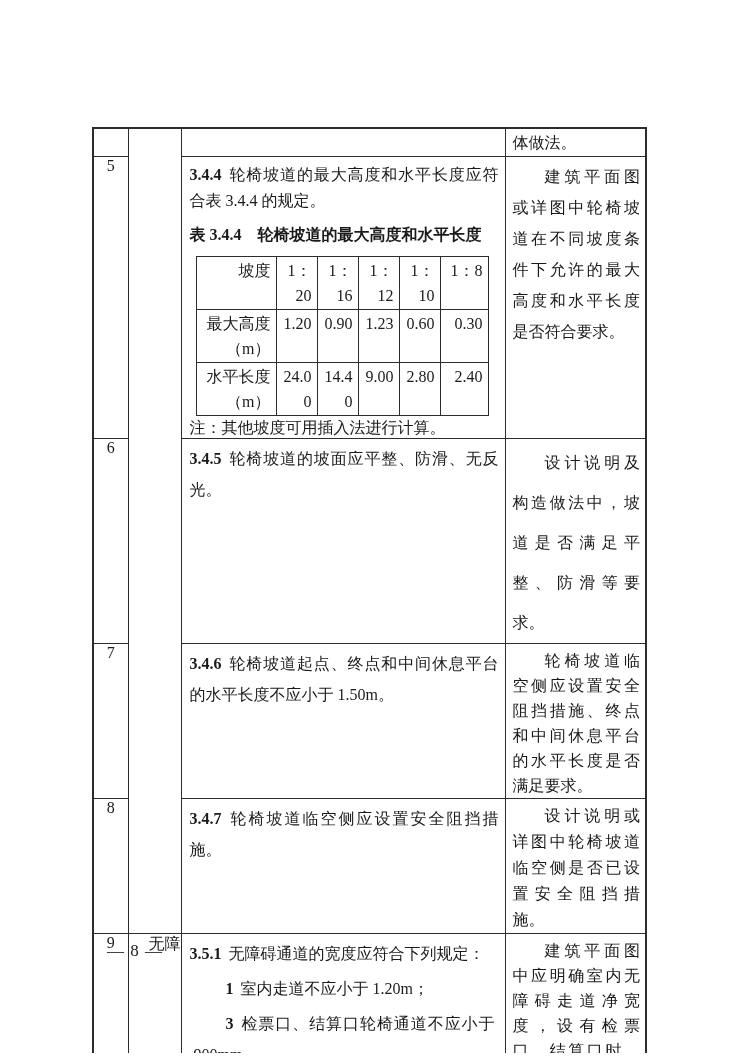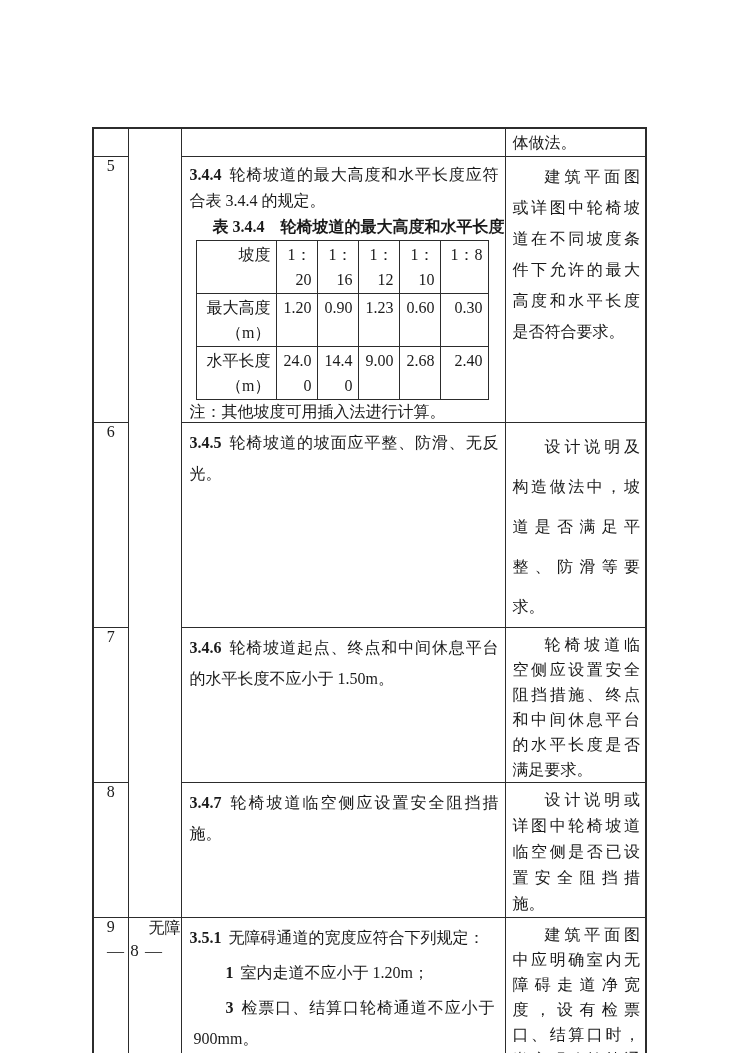--- a/index.html
+++ b/index.html
@@ -61,23 +61,23 @@
   .r5 .req { line-height: 26px; padding-top: 5px; }
   .item {
     margin: 4px;
     padding: 0 6px 0 8px;
     text-indent: 2em;
     text-align: justify;
     line-height: 31px;
   }
   .subtitle {
     font-weight: bold;
-    text-align: right;
+    text-align: left;
     line-height: 26px;
-    margin: 0;
+    margin: 8px;
   }
   table.sub {
     margin: 0 0 0 14px;
     width: 292px;
     border-collapse: collapse;
     table-layout: fixed;
   }
   table.sub td {
     border: 1.5px solid #2c2c2c;
     text-align: right;
@@ -168,21 +168,21 @@
                 <td>0.90</td>
                 <td>1.23</td>
                 <td>0.60</td>
                 <td>0.30</td>
               </tr>
               <tr class="sr">
                 <td>水平长度（m）</td>
                 <td>24.00</td>
                 <td>14.40</td>
                 <td>9.00</td>
-                <td>2.68</td>
+                <td>2.80</td>
                 <td>2.40</td>
               </tr>
             </tbody>
           </table>
           <div class="note">注：其他坡度可用插入法进行计算。</div>
         </td>
         <td>
           <div class="review">建筑平面图或详图中轮椅坡道在不同坡度条件下允许的最大高度和水平长度是否符合要求。</div>
         </td>
       </tr>

